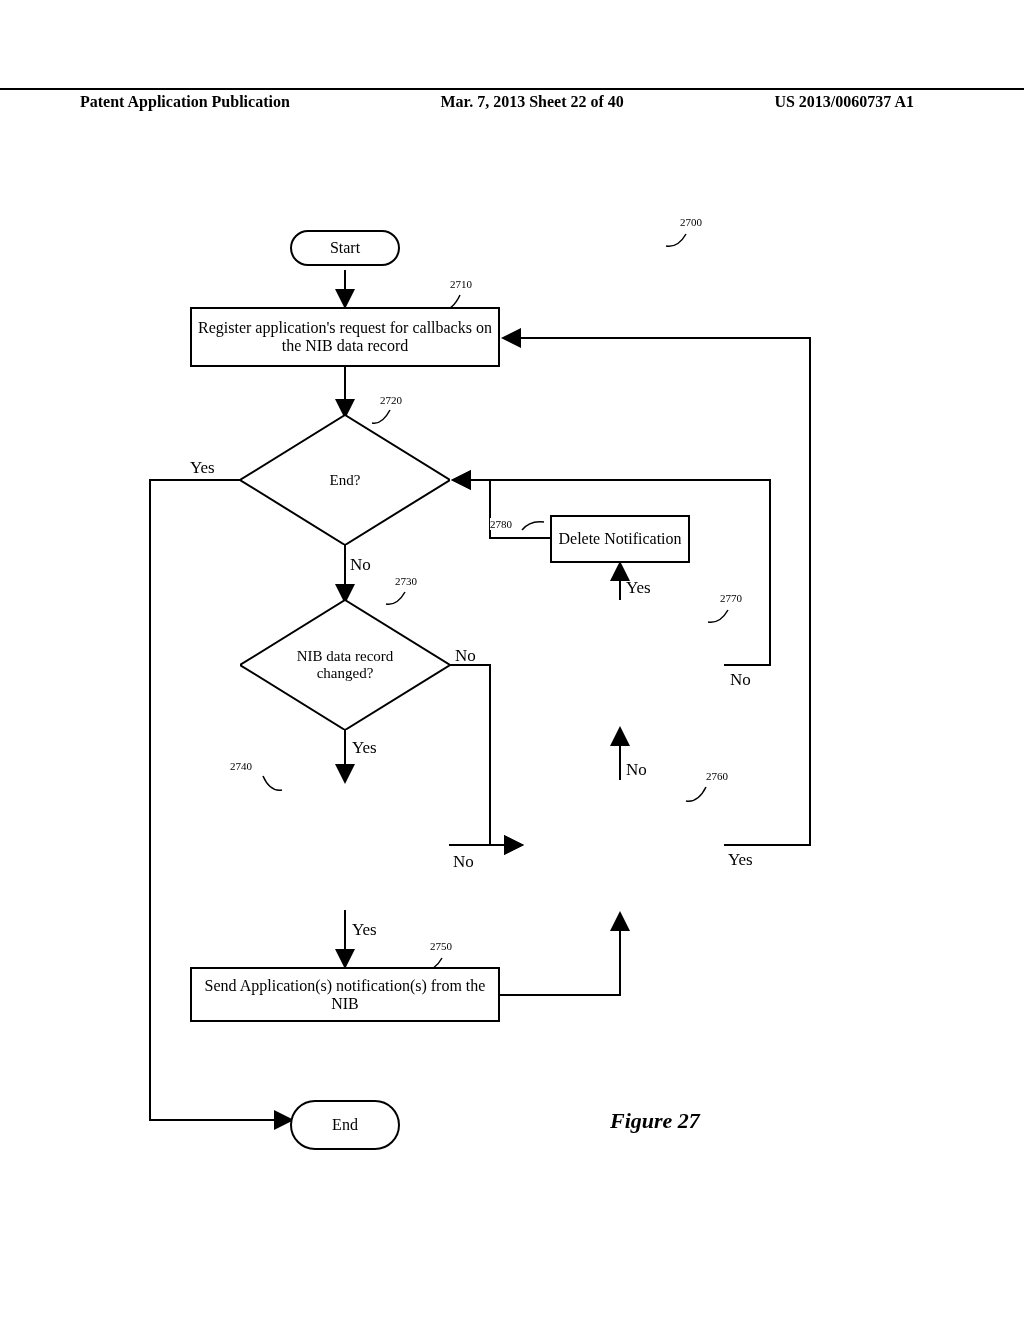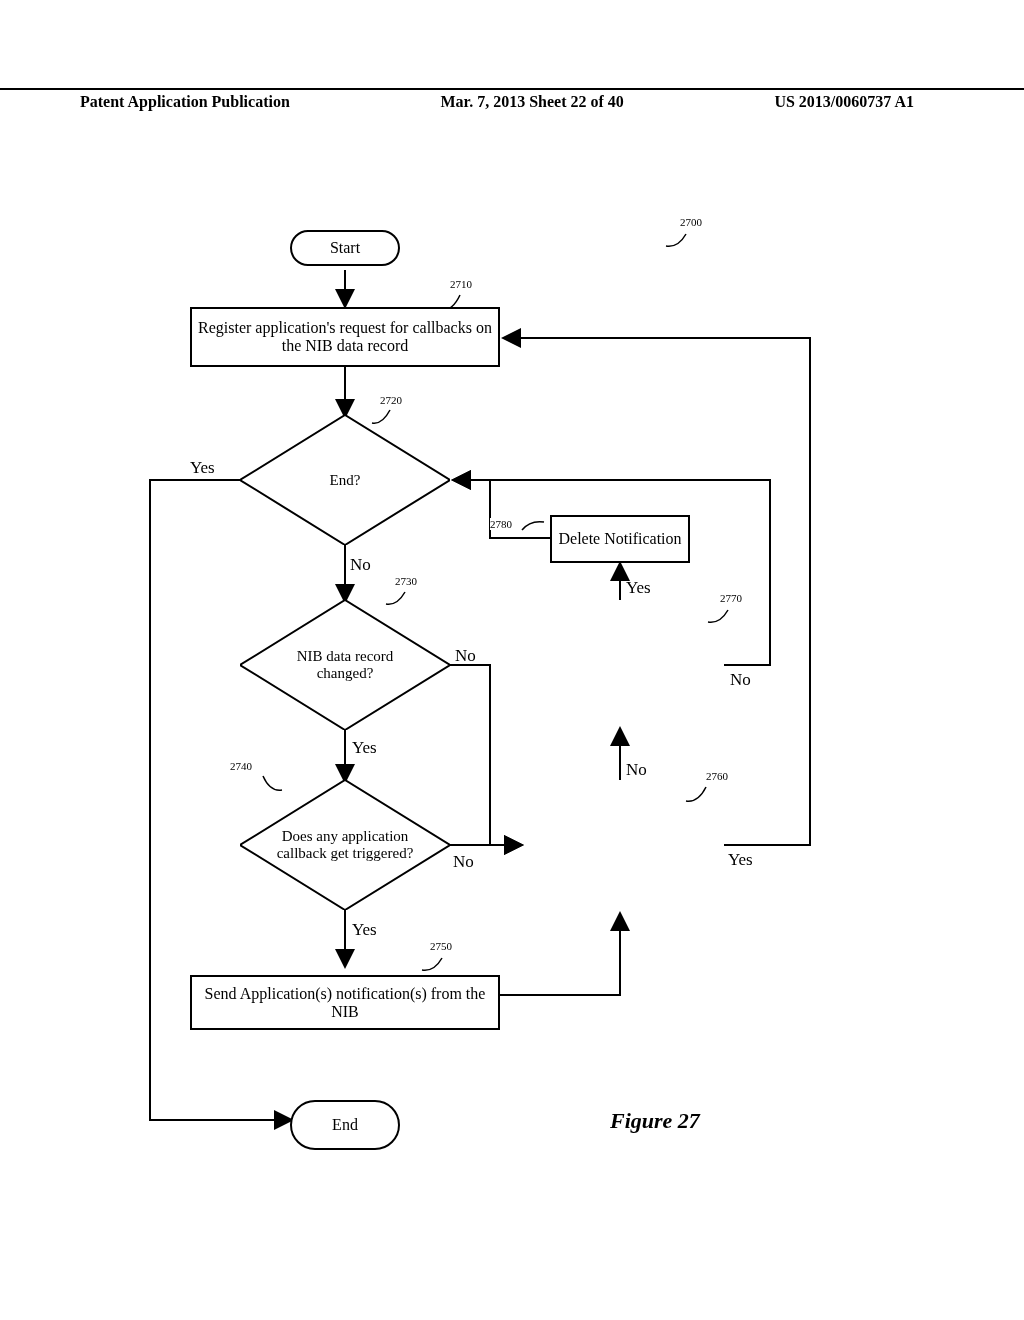--- a/index.html
+++ b/index.html
@@ -161,30 +161,22 @@
 
   <div class="decision" style="left:150px; top:410px;">
     <svg width="210" height="130">
         <polygon points="105,0 210,65 105,130 0,65" fill="#fff" stroke="#000" stroke-width="2"></polygon>
       </svg>
     <div class="dtext">
         <span>NIB data record changed?</span>
       </div>
   </div>
 
-  <div class="decision" style="left:150px; top:590px;">
-    <svg width="210" height="130">
-        <polygon points="105,0 210,65 105,130 0,65" fill="#fff" stroke="#000" stroke-width="2"></polygon>
-      </svg>
-    <div class="dtext">
-        <span>Does any application callback get triggered?</span>
-      </div>
-  </div>
-
-  <div class="process" style="left:100px; top:777px; width:310px; height:55px;margin-top:8px;">
+
+  <div class="process" style="left:100px; top:777px; width:310px; height:55px;">
     <span>Send Application(s) notification(s) from the NIB</span>
   </div>
 
 
 
   <div class="process" style="left:460px; top:325px; width:140px; height:48px;">
     <span>Delete Notification</span>
   </div>
 
   <div class="terminator" style="left:200px; top:910px; width:110px; height:50px;">

